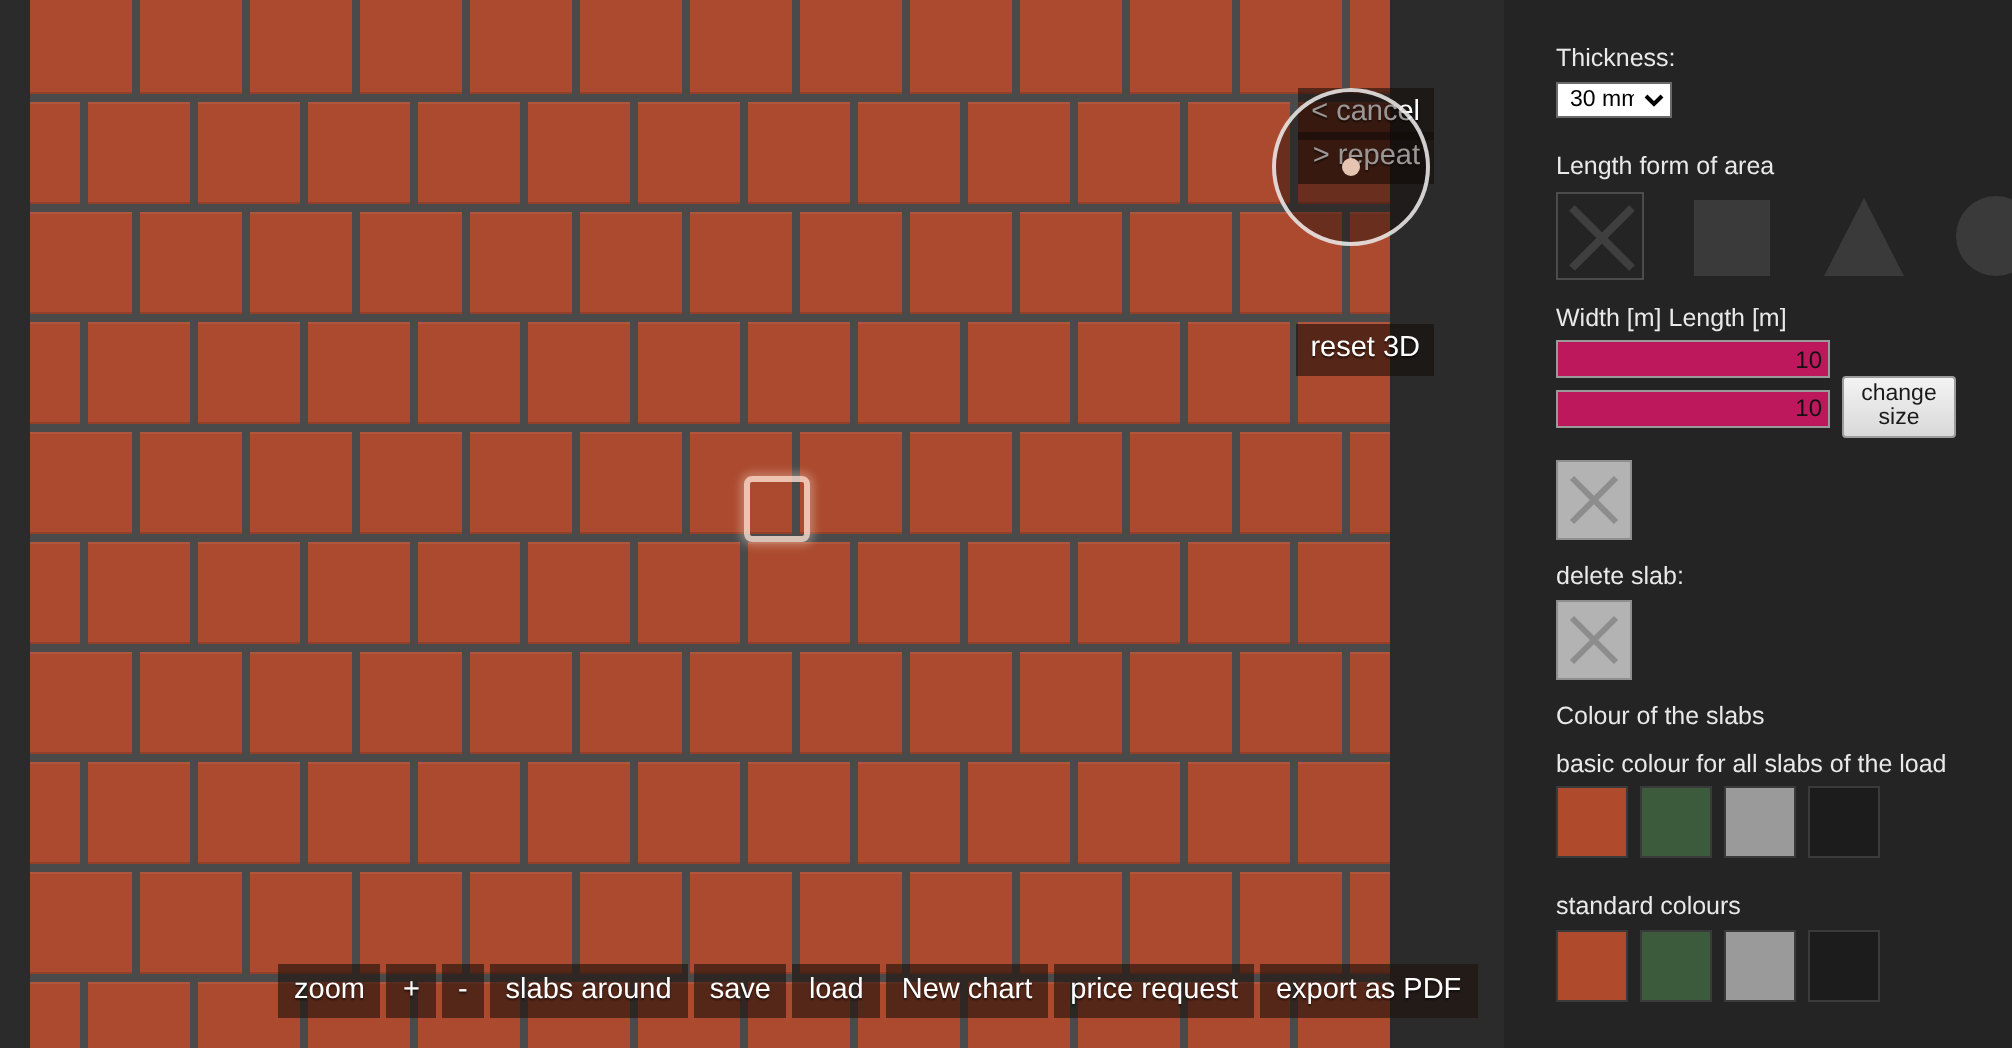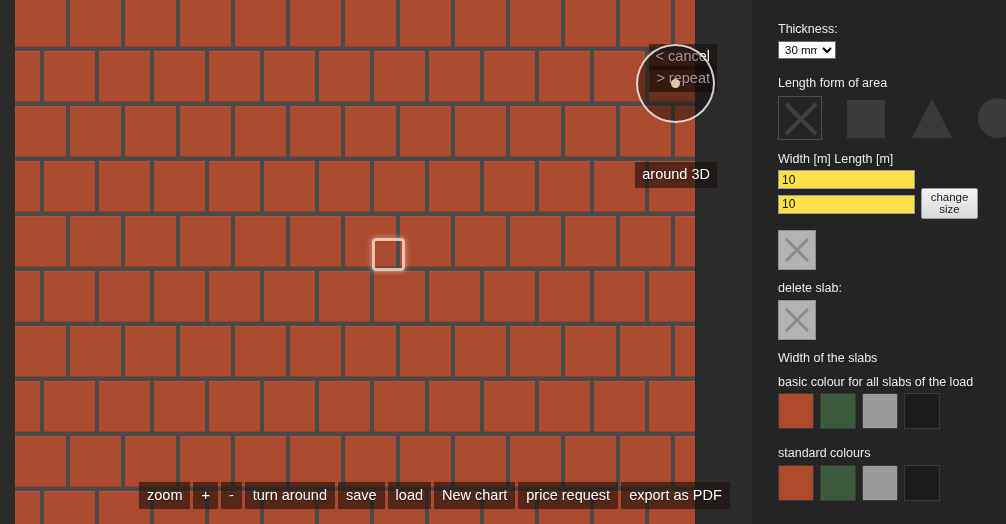--- a/index.html
+++ b/index.html
@@ -174,26 +174,27 @@
     position: relative;
   }
   .txtinput {
     display: block;
     width: 129px;
     height: 15px;
     box-sizing: content-box;
     font-family: "Liberation Sans", sans-serif;
     font-size: 12px;
     color: #111;
-    background: #fde047;
+    background: #be185d;
     border: 1px solid #9a9a9a;
     border-radius: 0;
     padding: 1px 3px;
     margin: 0 0 -1px 0;
     outline: none;
+    text-align: right;
   }
   .row-with-btn {
     display: flex;
     align-items: center;
     gap: 6px;
   }
   button.gbtn {
     font-family: "Liberation Sans", sans-serif;
     font-size: 11.5px;
     color: #1a1a1a;
@@ -385,27 +386,27 @@
     <div id="brushcursor"></div>
 
     <div class="ovbtn" id="btn-cancel">&lt; cancel</div>
 
     <div class="ovbtn" id="btn-repeat">&gt; repeat</div>
 
     <div id="rotwidget">
       <div class="dot"></div>
     </div>
 
-    <div class="ovbtn" id="btn-reset3d">around 3D</div>
+    <div class="ovbtn" id="btn-reset3d">reset 3D</div>
 
     <div id="toolbar">
         <div class="tbtn">zoom</div>
         <div class="tbtn">+</div>
         <div class="tbtn">-</div>
-        <div class="tbtn">turn around</div>
+        <div class="tbtn">slabs around</div>
         <div class="tbtn">save</div>
         <div class="tbtn">load</div>
         <div class="tbtn">New chart</div>
         <div class="tbtn">price request</div>
         <div class="tbtn">export as PDF</div>
       </div>
   </div>
 
   <div id="sidebar">
     <div class="inner">
@@ -462,21 +463,21 @@
 
       <div class="sb-label">delete slab:</div>
       <div class="xbtn">
         <svg width="30" height="30" viewBox="0 0 30 30">
           <path d="M4 4 L26 26 M26 4 L4 26" stroke="#8d8d8d" stroke-width="3" fill="none"></path>
         </svg>
       </div>
 
       <div class="sb-gap-md"></div>
 
-      <div class="sb-label">Width of the slabs</div>
+      <div class="sb-label">Colour of the slabs</div>
 
       <div class="sb-gap-sm"></div>
 
       <div class="sb-label">basic colour for all slabs of the load</div>
       <div class="swatch-row" id="basic-colour-row">
           <div class="swatch" style="background: rgb(176, 74, 45);"></div>
           <div class="swatch" style="background: rgb(60, 90, 60);"></div>
           <div class="swatch" style="background: rgb(154, 154, 154);"></div>
           <div class="swatch" style="background: rgb(28, 28, 28);"></div>
         </div>

